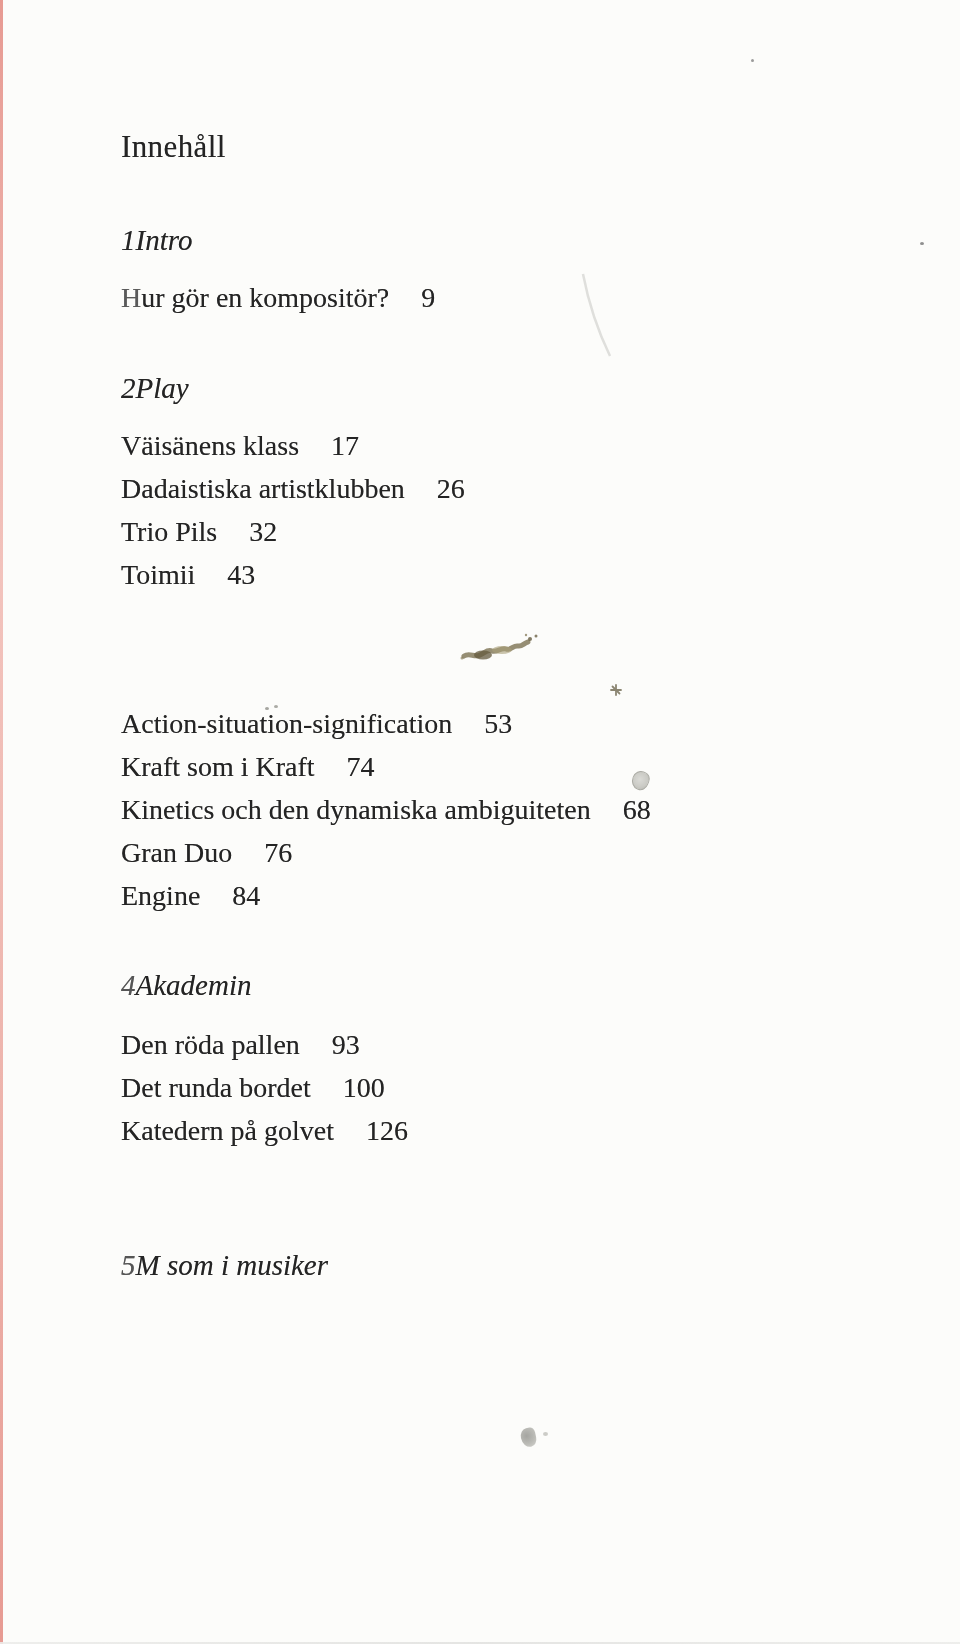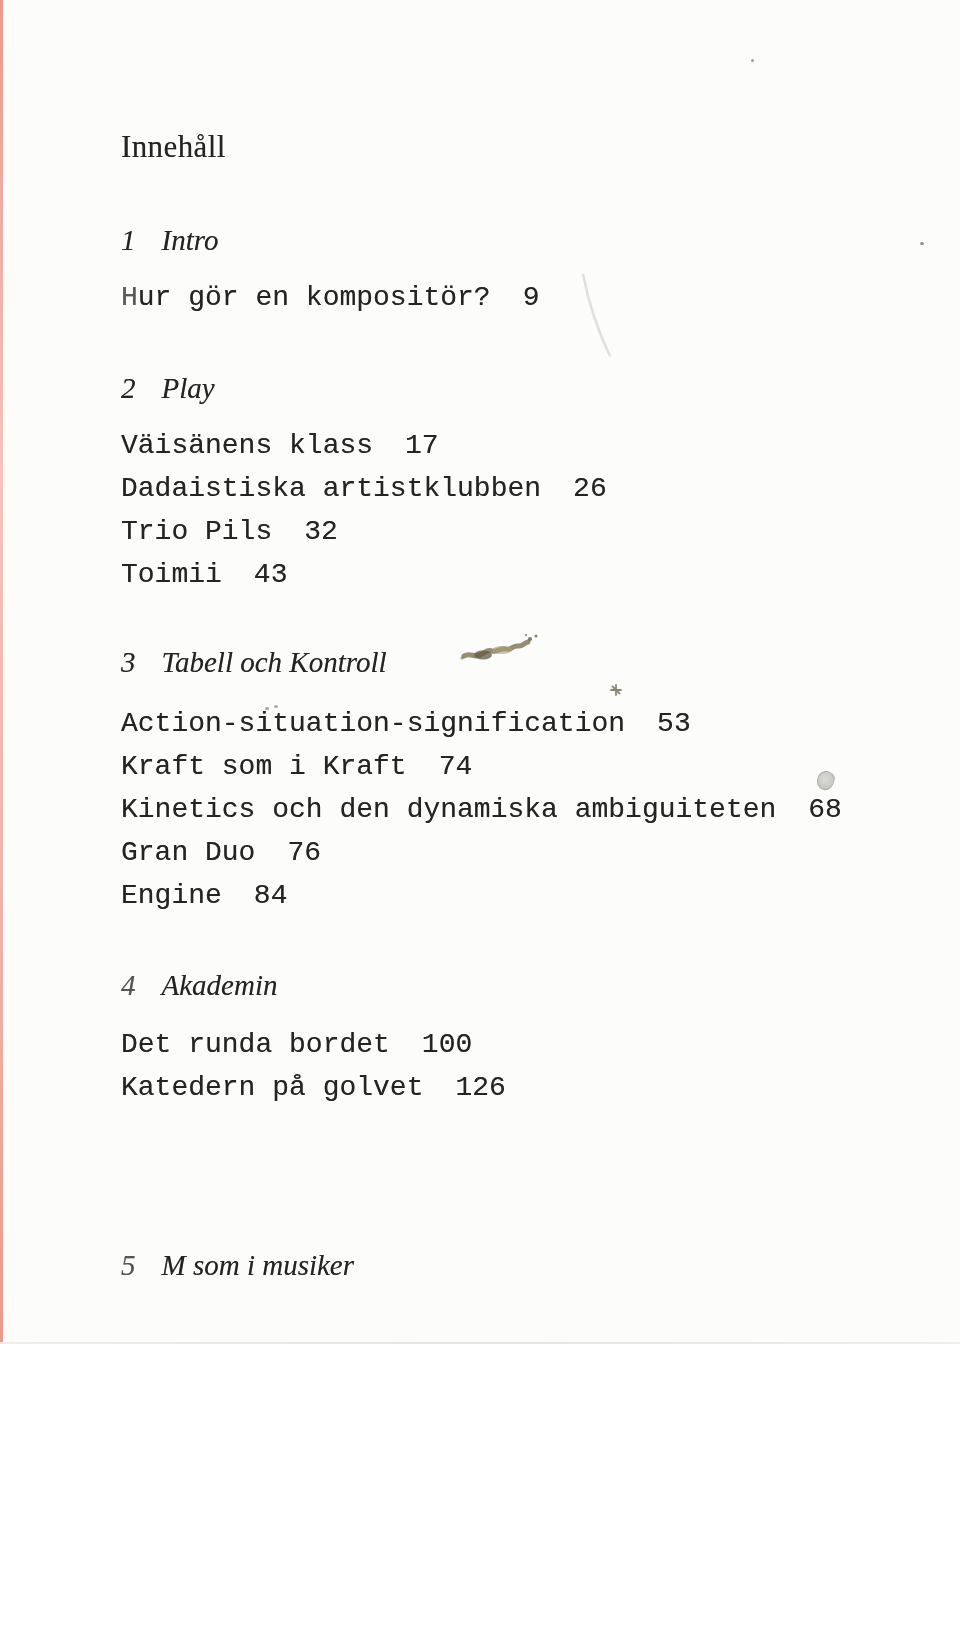--- a/index.html
+++ b/index.html
@@ -1,18 +1,18 @@
 <!DOCTYPE html>
 <html><head>
 <meta charset="utf-8">
 <style>
   html,body{margin:0;padding:0;background:#ffffff;}
   .page{
     position:relative;
-    width:960px;height:1344px;
+    width:960px;height:1644px;
     background:#fcfcfa;
     font-family:"Liberation Serif","DejaVu Serif",serif;
     color:#242424;
     overflow:hidden;
   }
   
   .edge-left{
     position:absolute;left:0;top:0;bottom:0;width:3px;
     background:linear-gradient(180deg,#e07a70 0%,#efb0a8 35%,#e89a90 70%,#e07a70 100%);
     opacity:.75;
@@ -26,27 +26,26 @@
     position:absolute;left:121px;top:129px;margin:0;
     font-size:31px;font-weight:normal;line-height:36px;letter-spacing:.4px;
     text-shadow:0 0 .4px rgba(40,40,40,.55);
   }
   .chap{
     position:absolute;left:121px;
     font-style:italic;font-size:29px;line-height:36px;
     text-shadow:0 0 .4px rgba(40,40,40,.5);
     white-space:nowrap;
   }
-  .cname{margin-left:26px;}
+  .cname{}
   .cnum.light{color:#555555;}
   .group{
     position:absolute;left:121px;
     font-size:28px;line-height:43px;
     text-shadow:0 0 .4px rgba(40,40,40,.5);
-    font-family:Liberation Mono, monospace;
   }
   .row{white-space:nowrap;}
   .row.fade-first::first-letter{color:#5a5a5a;}
   .n{margin-left:32px;}
   .nrel{position:relative;display:inline-block;}
   
   .blob68{
     position:absolute;left:9px;top:-17px;width:15px;height:17px;
     background:radial-gradient(circle at 45% 45%, #d6d6d1 0%, #c2c2bc 60%, #a9a9a2 100%);
     border:1px solid #9d9d95;
@@ -99,23 +98,20 @@
       <span class="t">Dadaistiska artistklubben</span><span class="n">26</span>
     </div>
     <div class="row">
       <span class="t">Trio Pils</span><span class="n">32</span>
     </div>
     <div class="row">
       <span class="t">Toimii</span><span class="n">43</span>
     </div>
   </div>
 
-  <div class="chap" style="top:644px">
-    <span class="cnum">3</span><span class="cname">Tabell och Kontroll</span>
-  </div>
   <div class="group" style="top:702px">
     <div class="row">
       <span class="t">Action-situation-signification</span><span class="n">53</span>
     </div>
     <div class="row">
       <span class="t">Kraft som i Kraft</span><span class="n">74</span>
     </div>
     <div class="row">
       <span class="t">Kinetics och den dynamiska ambiguiteten</span><span class="n nrel"><span>68</span><i class="blob68"></i></span>
     </div>
@@ -124,20 +120,23 @@
     </div>
     <div class="row">
       <span class="t">Engine</span><span class="n">84</span>
     </div>
   </div>
 
   <div class="chap" style="top:967px">
     <span class="cnum light">4</span><span class="cname">Akademin</span>
   </div>
   <div class="group" style="top:1023px">
+    <div class="row">
+      <span class="t">Den röda pallen</span><span class="n">93</span>
+    </div>
     <div class="row">
       <span class="t">Det runda bordet</span><span class="n">100</span>
     </div>
     <div class="row">
       <span class="t">Katedern på golvet</span><span class="n">126</span>
     </div>
   </div>
 
   <div class="chap" style="top:1247px">
     <span class="cnum light">5</span><span class="cname">M som i musiker</span>

